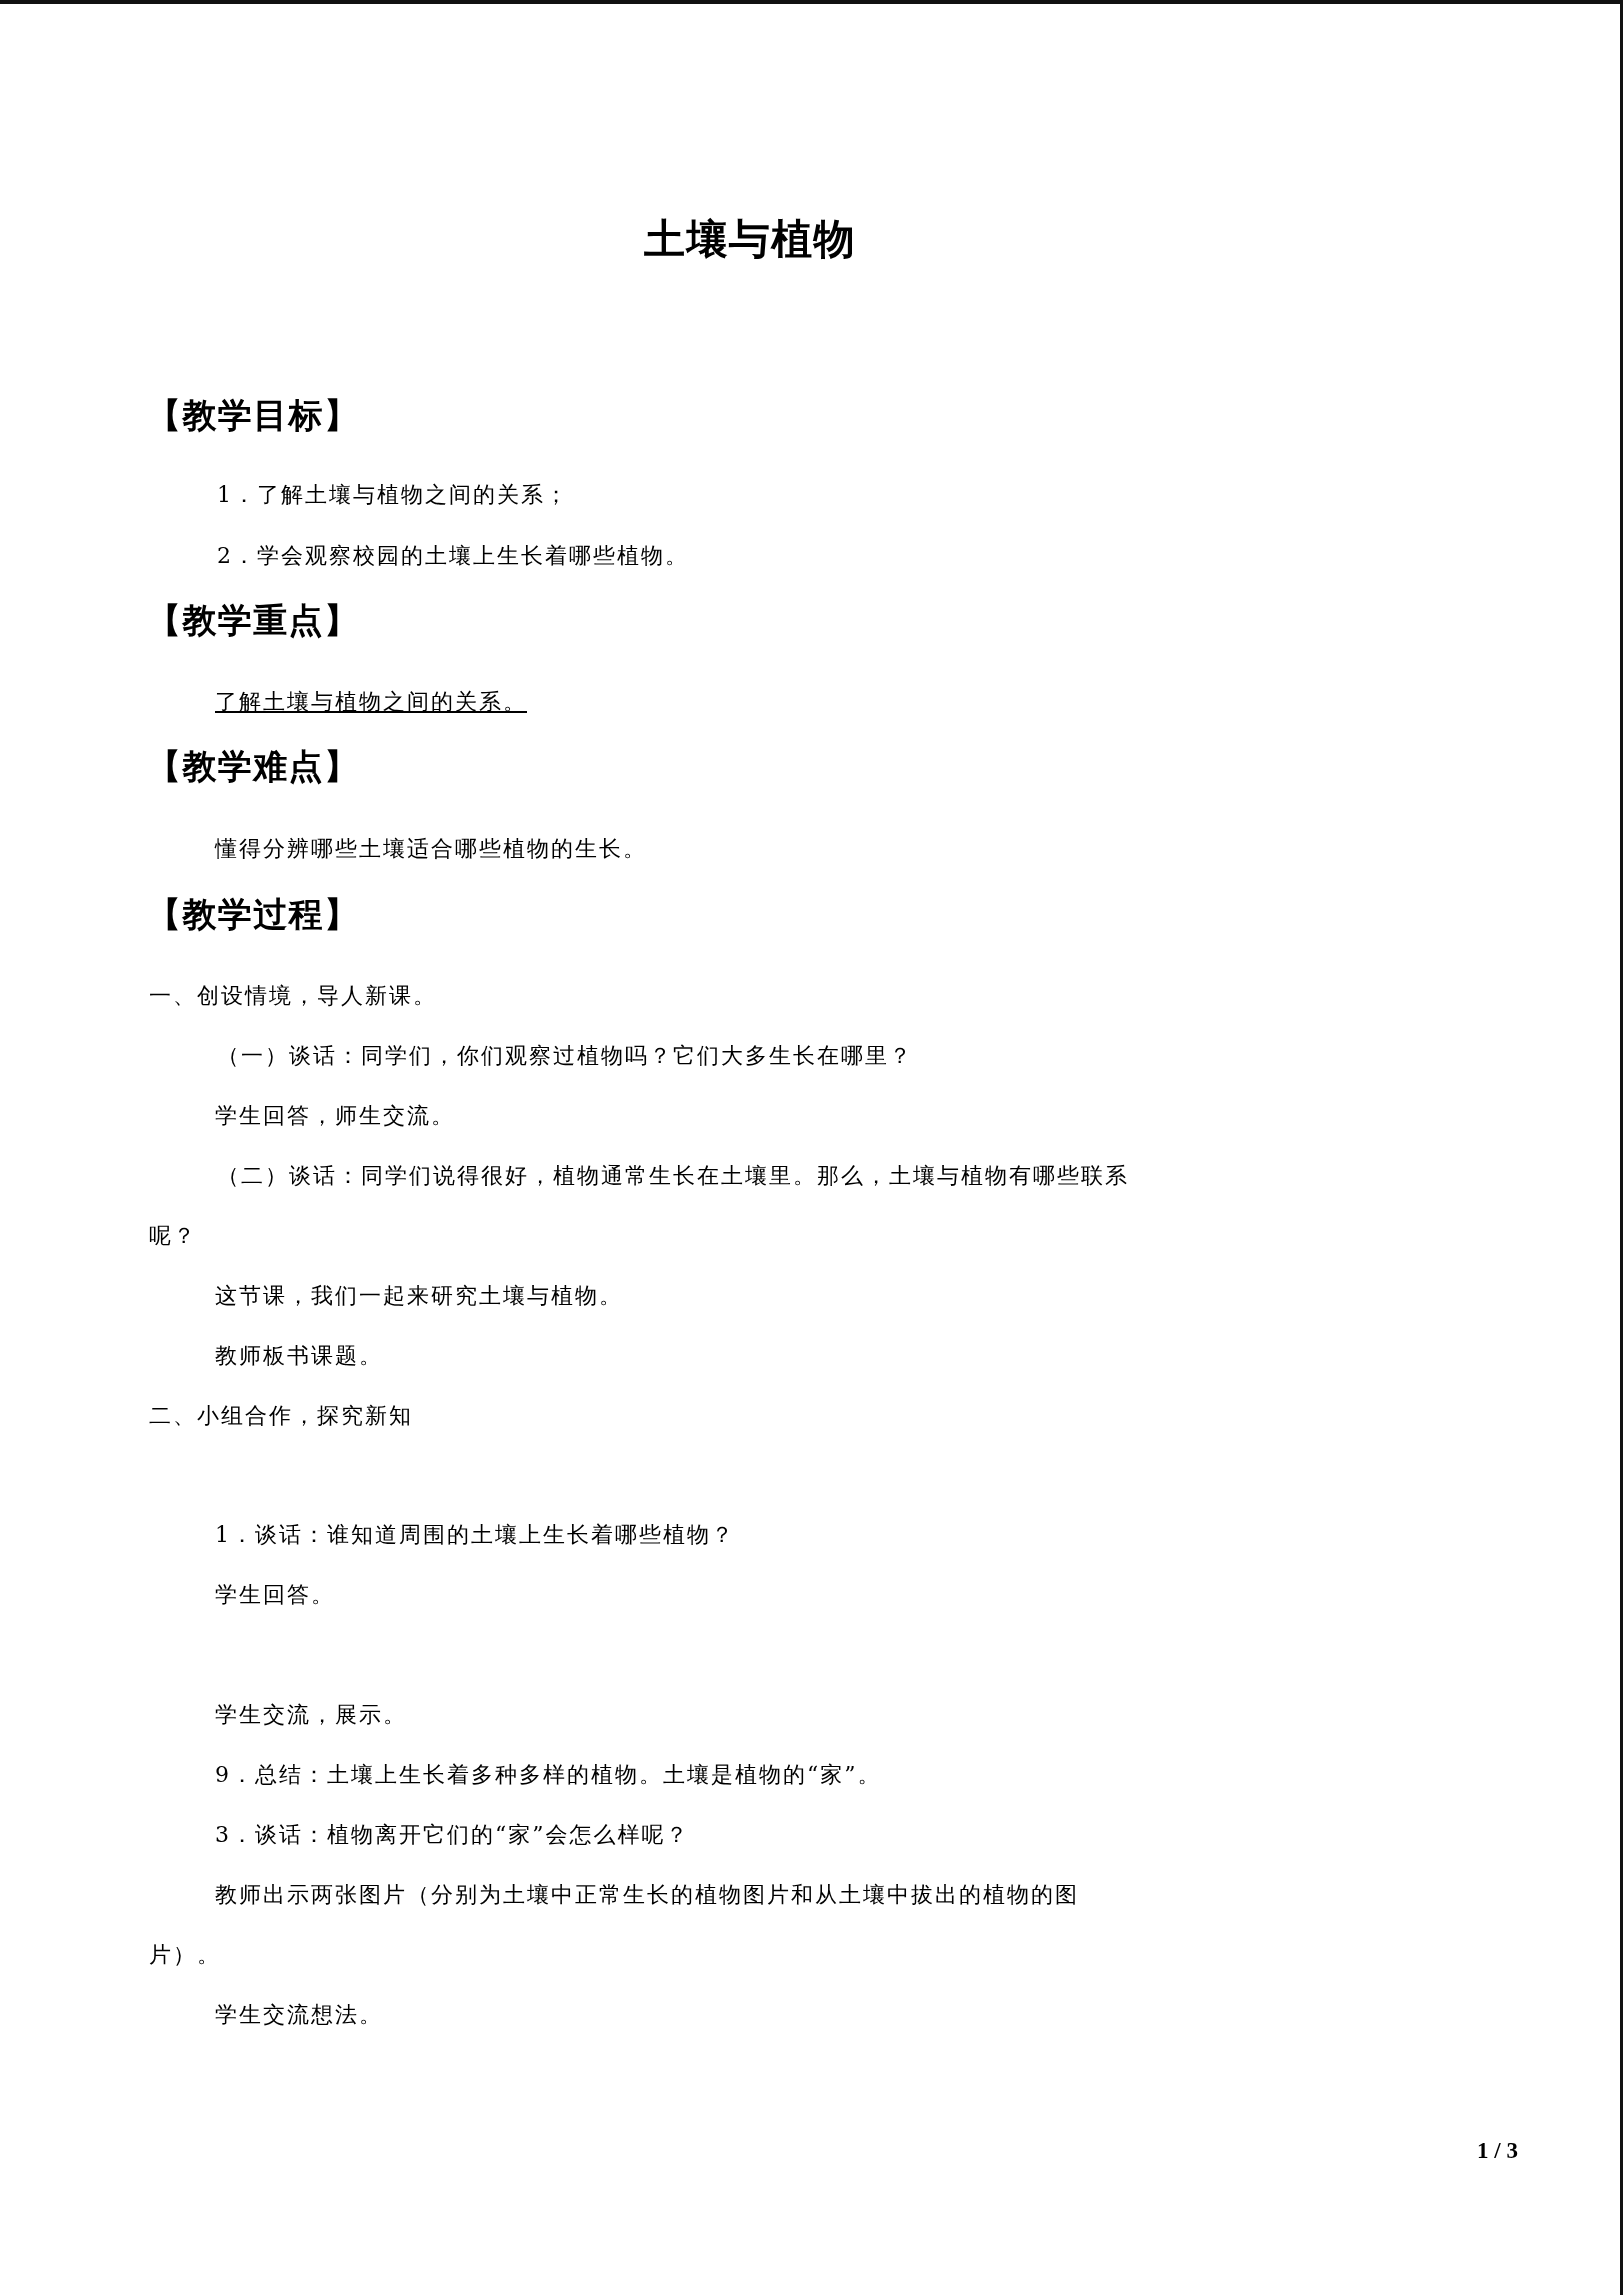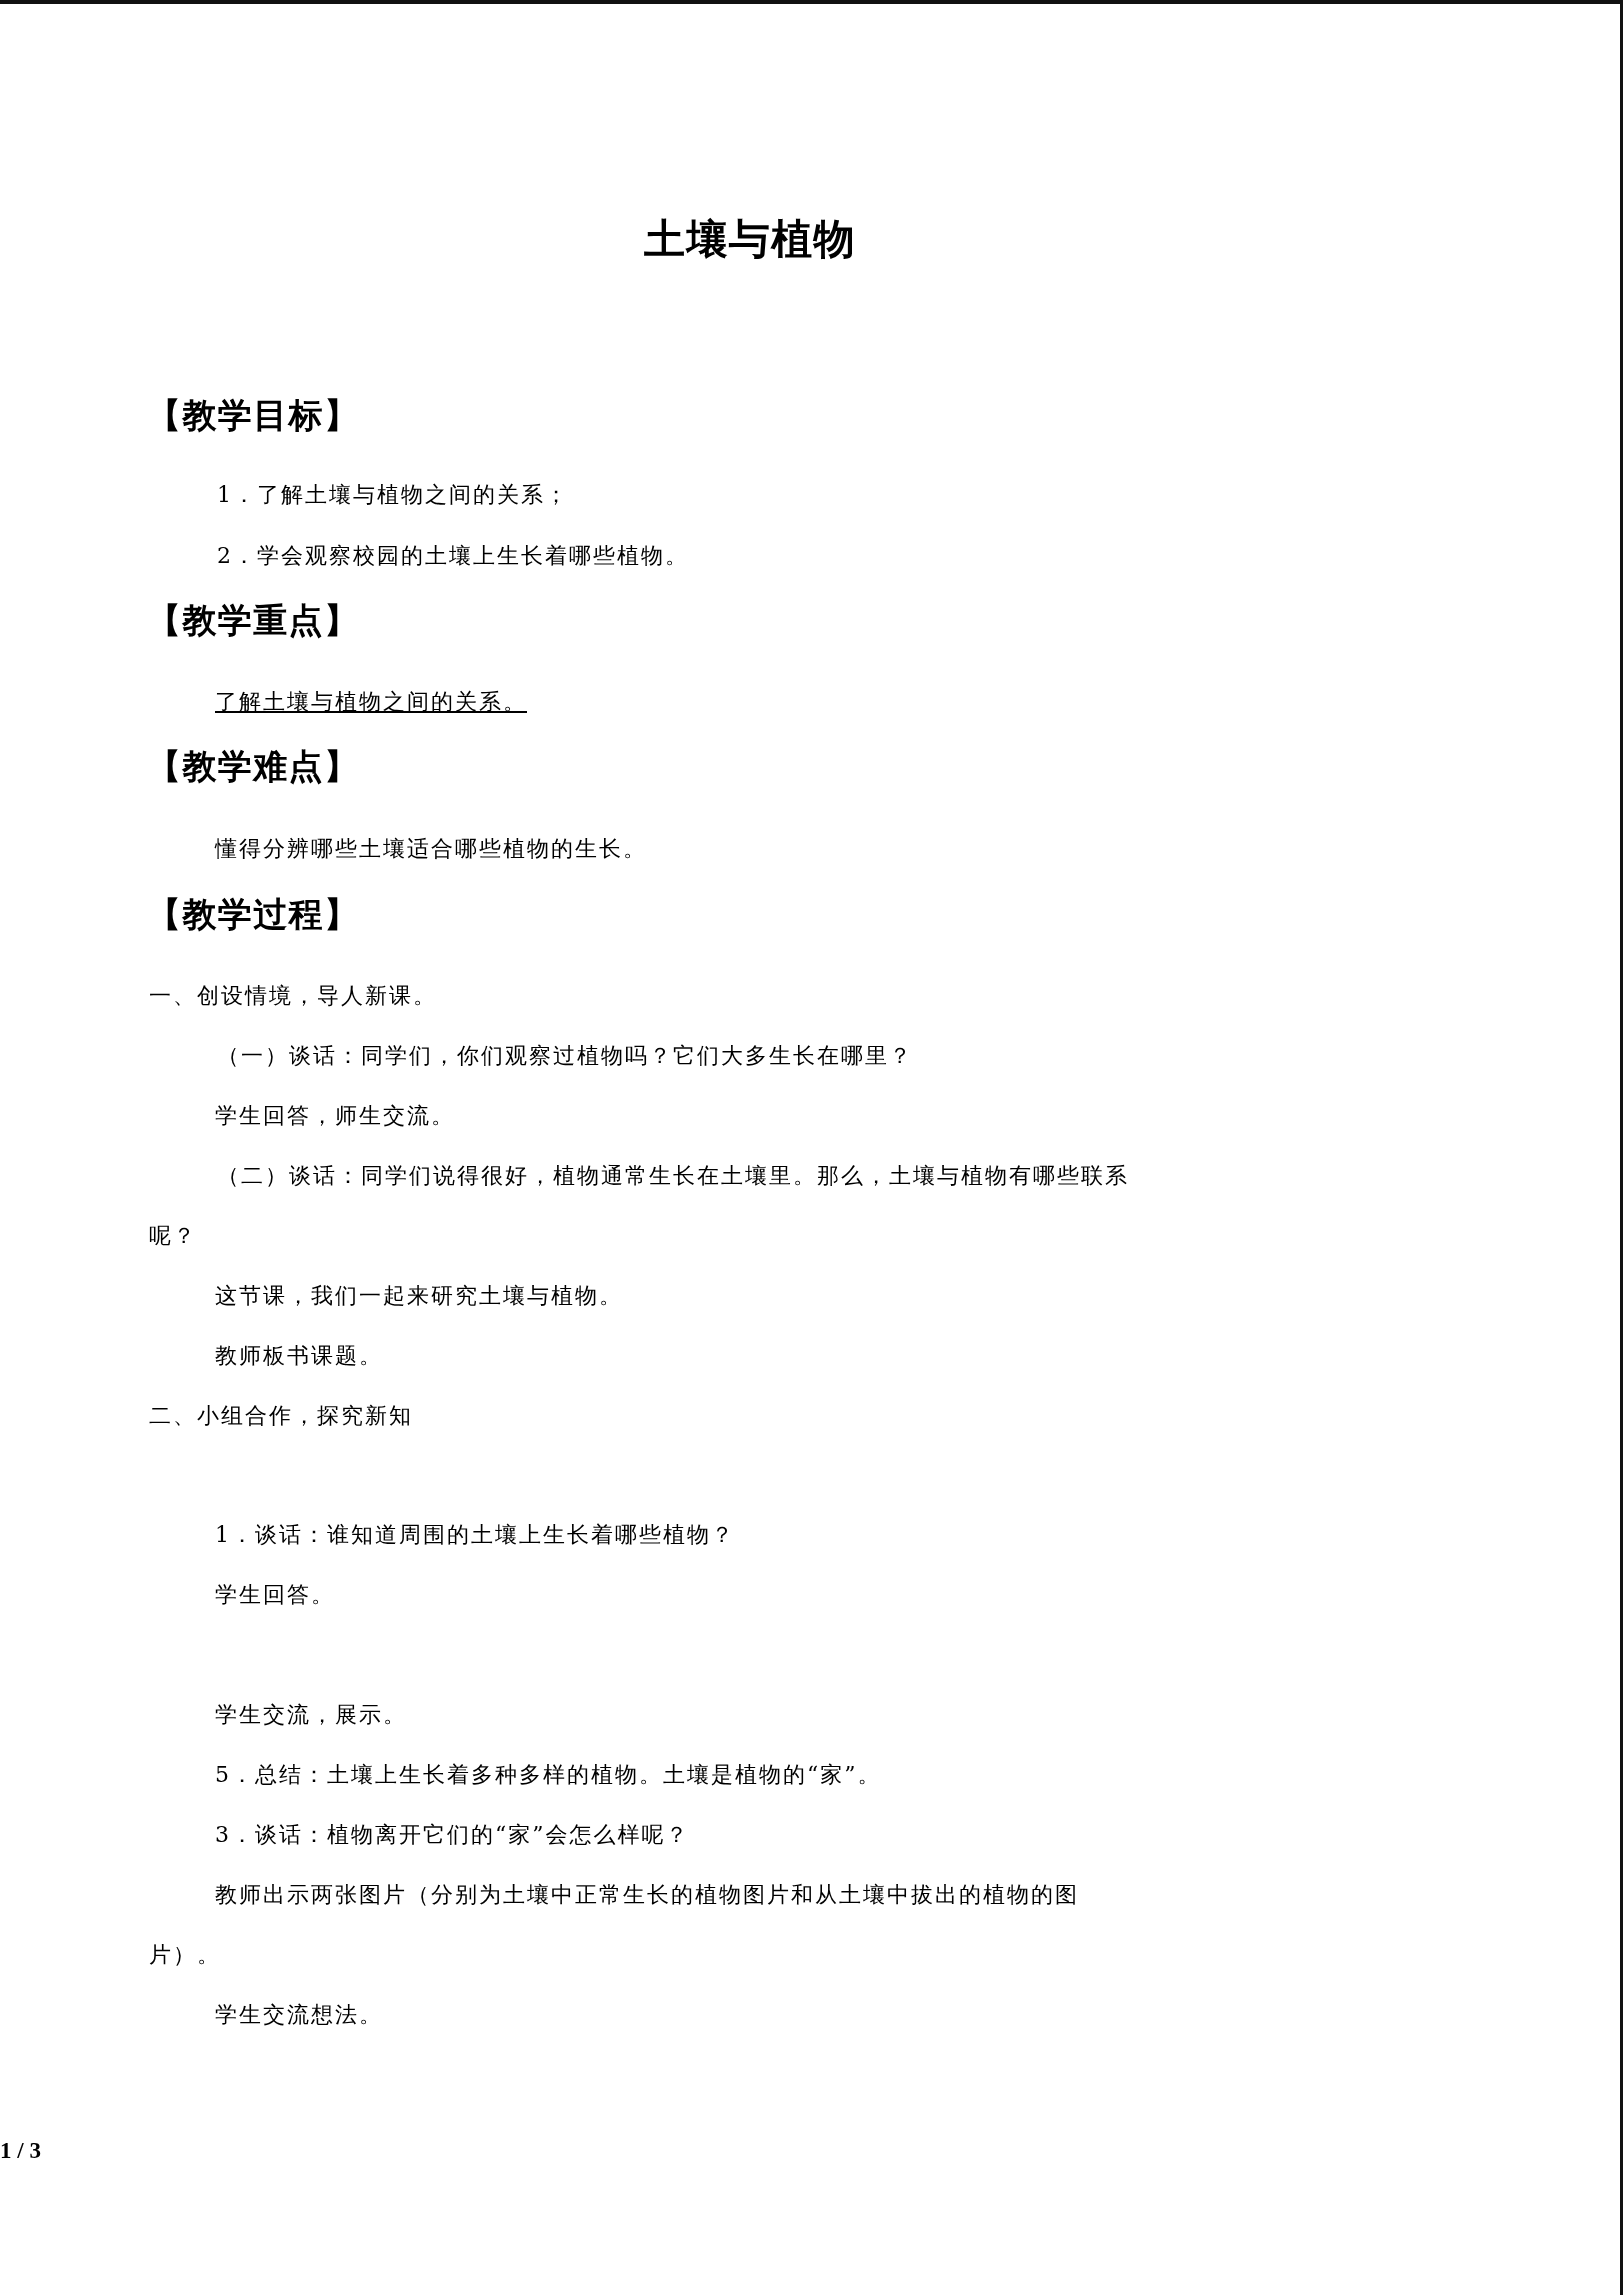--- a/index.html
+++ b/index.html
@@ -21,23 +21,23 @@
     font-weight: bold; font-size: 34px; line-height: 48px; letter-spacing: 1.4px;
   }
   .line {
     position: absolute; font-size: 22px; line-height: 41px; white-space: nowrap;
     letter-spacing: 2px;
   }
   .ind0 { left: 149px; }
   .ind1 { left: 215px; }
   .ind1p { left: 217px; }
   .footer {
-    position: absolute; top: 2132px; left: 0; width: 1504px; text-align: left;
+    position: absolute; top: 2132px; left: 0; width: 1504px; text-align: right;
     font-family: "Liberation Serif", "DejaVu Serif", serif;
-    font-weight: bold; font-size: 23px; line-height: 30px;
+    font-weight: bold; font-size: 23px; line-height: 30px; padding-left: 14px;
   }
 </style>
 </head>
 <body>
 
 <div class="page">
 
   <div class="title">土壤与植物</div>
 
   <div class="heading" style="top:387px;">【教学目标】</div>
@@ -56,21 +56,21 @@
   <div class="line ind1p" style="top:1031px;">（一）谈话：同学们，你们观察过植物吗？它们大多生长在哪里？</div>
   <div class="line ind1" style="top:1091px;">学生回答，师生交流。</div>
   <div class="line ind1p" style="top:1151px;">（二）谈话：同学们说得很好，植物通常生长在土壤里。那么，土壤与植物有哪些联系</div>
   <div class="line ind0" style="top:1211px;">呢？</div>
   <div class="line ind1" style="top:1271px;">这节课，我们一起来研究土壤与植物。</div>
   <div class="line ind1" style="top:1331px;">教师板书课题。</div>
   <div class="line ind0" style="top:1391px;">二、小组合作，探究新知</div>
   <div class="line ind1" style="top:1510px;">1．谈话：谁知道周围的土壤上生长着哪些植物？</div>
   <div class="line ind1" style="top:1570px;">学生回答。</div>
   <div class="line ind1" style="top:1690px;">学生交流，展示。</div>
-  <div class="line ind1" style="top:1750px;">5．总结：土壤上生长着多种多样的植物。土壤是植物的“家”。</div>
+  <div class="line ind1" style="top:1750px;">9．总结：土壤上生长着多种多样的植物。土壤是植物的“家”。</div>
   <div class="line ind1" style="top:1810px;">3．谈话：植物离开它们的“家”会怎么样呢？</div>
   <div class="line ind1" style="top:1870px;">教师出示两张图片（分别为土壤中正常生长的植物图片和从土壤中拔出的植物的图</div>
   <div class="line ind0" style="top:1930px;">片）。</div>
   <div class="line ind1" style="top:1990px;">学生交流想法。</div>
 
   <div class="footer">1 / 3</div>
 </div>
 
 
 </body></html>

